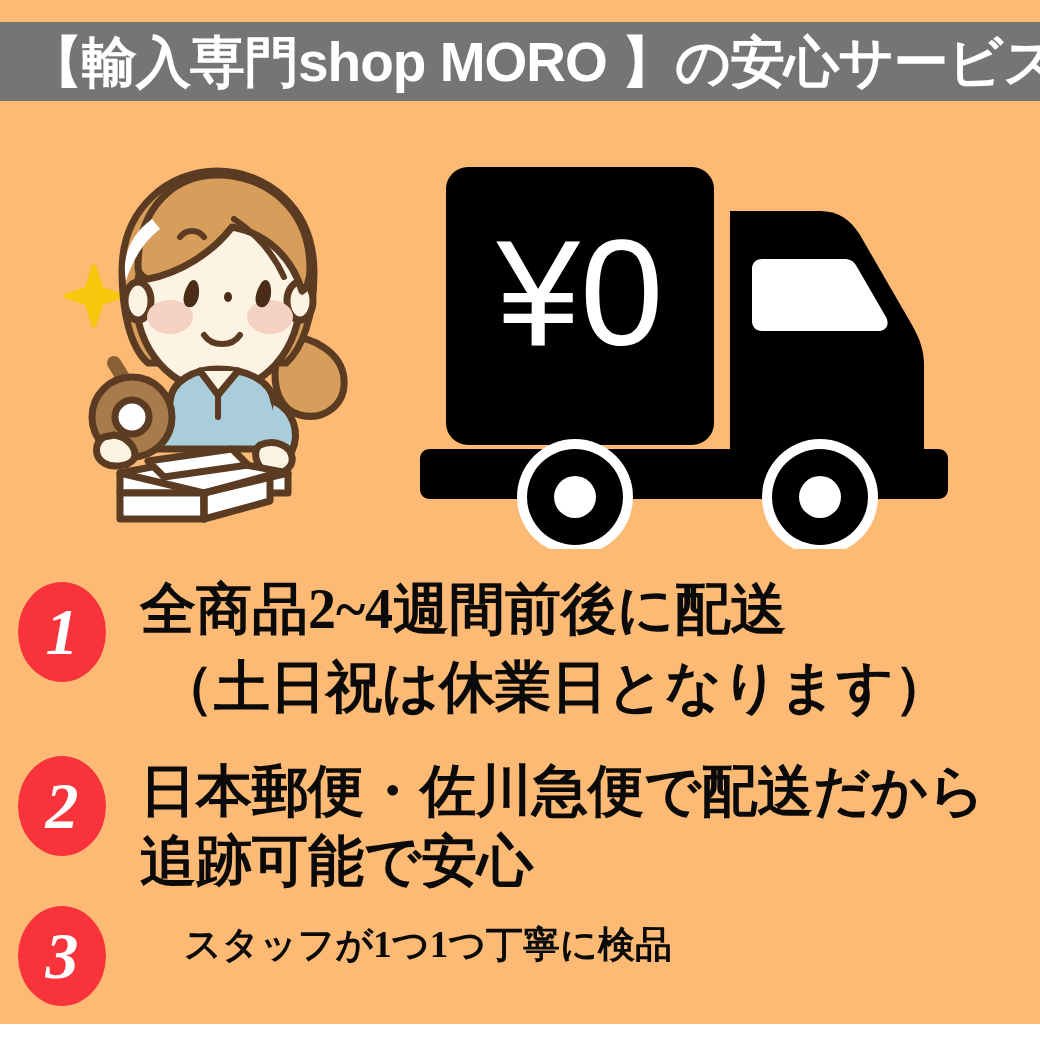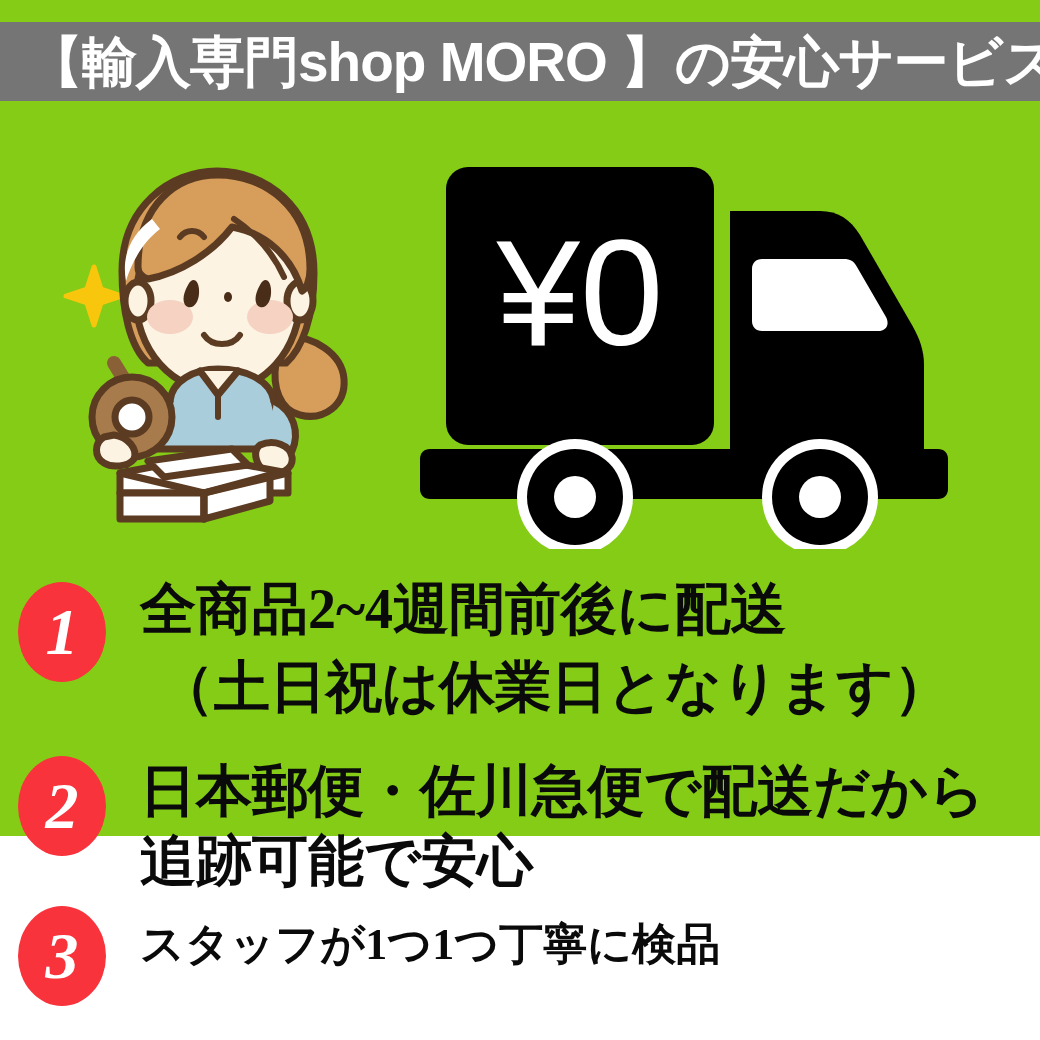--- a/index.html
+++ b/index.html
@@ -10,22 +10,22 @@
   }
   body {
     width: 1040px;
     height: 1040px;
     overflow: hidden;
     font-family: "Liberation Sans", "DejaVu Sans", sans-serif;
   }
   #page {
     position: relative;
     width: 1040px;
-    height: 836px;
-    background: #84cc16;
+    height: 1024px;
+    background: #fdba74;
   }
 
   
   .header-bar {
     position: absolute;
     left: 0;
     top: 22px;
     width: 1040px;
     height: 79px;
     background: #757575;
@@ -112,21 +112,21 @@
     color: #0a0a0a;
     font-family: "Liberation Serif", "DejaVu Serif", serif;
     font-weight: 700;
     font-size: 56px;
     line-height: 70px;
     white-space: nowrap;
     letter-spacing: 0px;
   }
   .feature-line.indent { padding-left: 18px; margin-top: 8px; }
   .f3 .feature-lines { top: 8px; }
-  .f3 .feature-line { font-size: 44px; }
+  .f3 .feature-line { font-size: 37px; margin-left: 44px; }
 </style>
 </head>
 <body>
 
 <div id="page">
 
   <div class="header-bar">
     <div class="header-title">【輸入専門shop MORO 】の安心サービス</div>
   </div>
 

